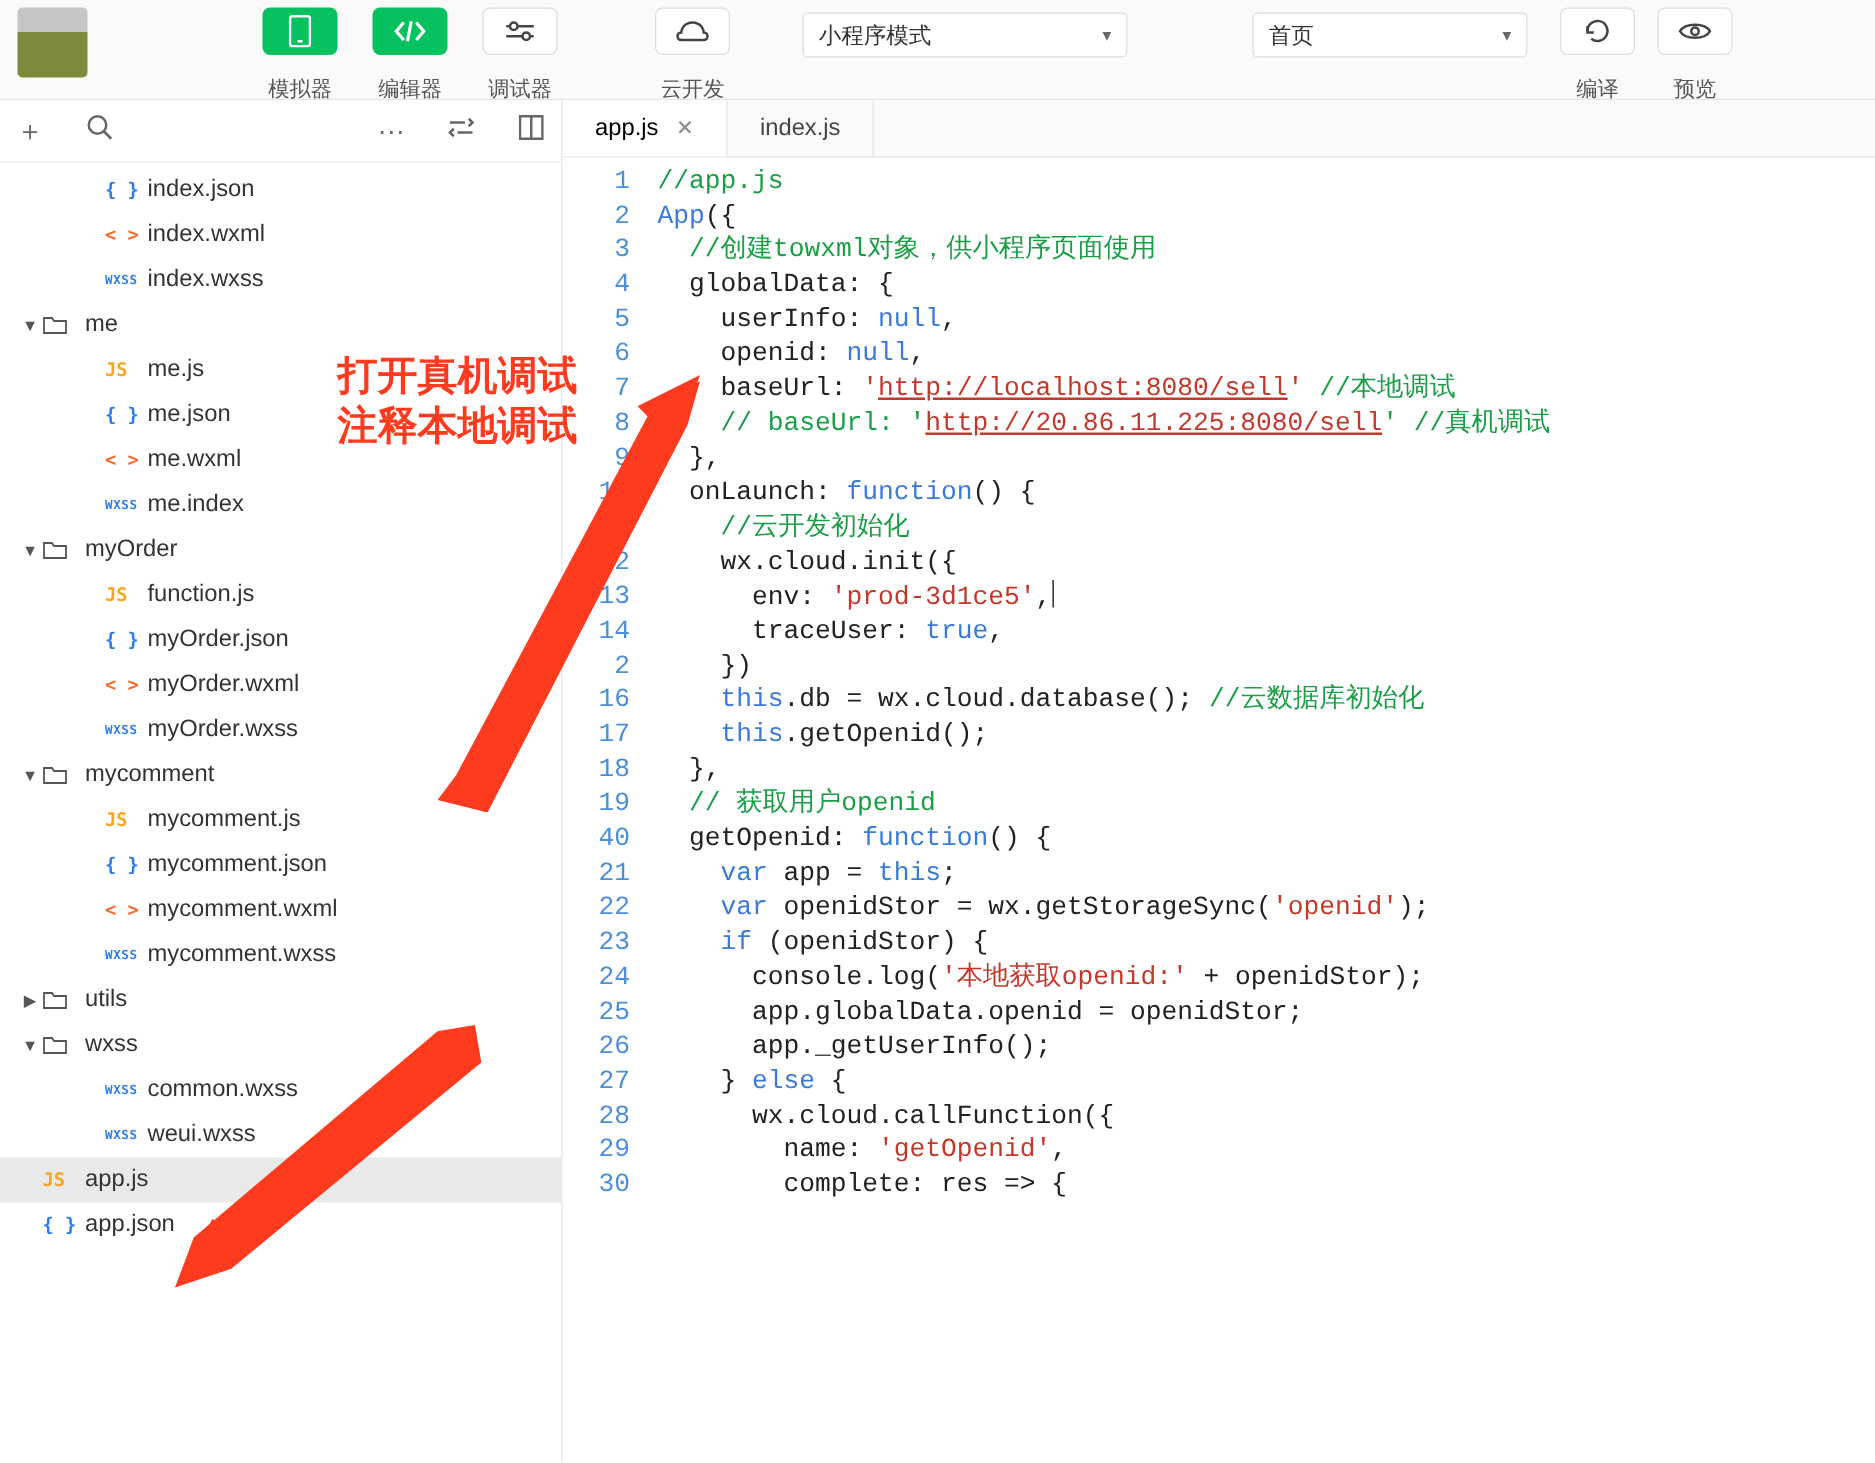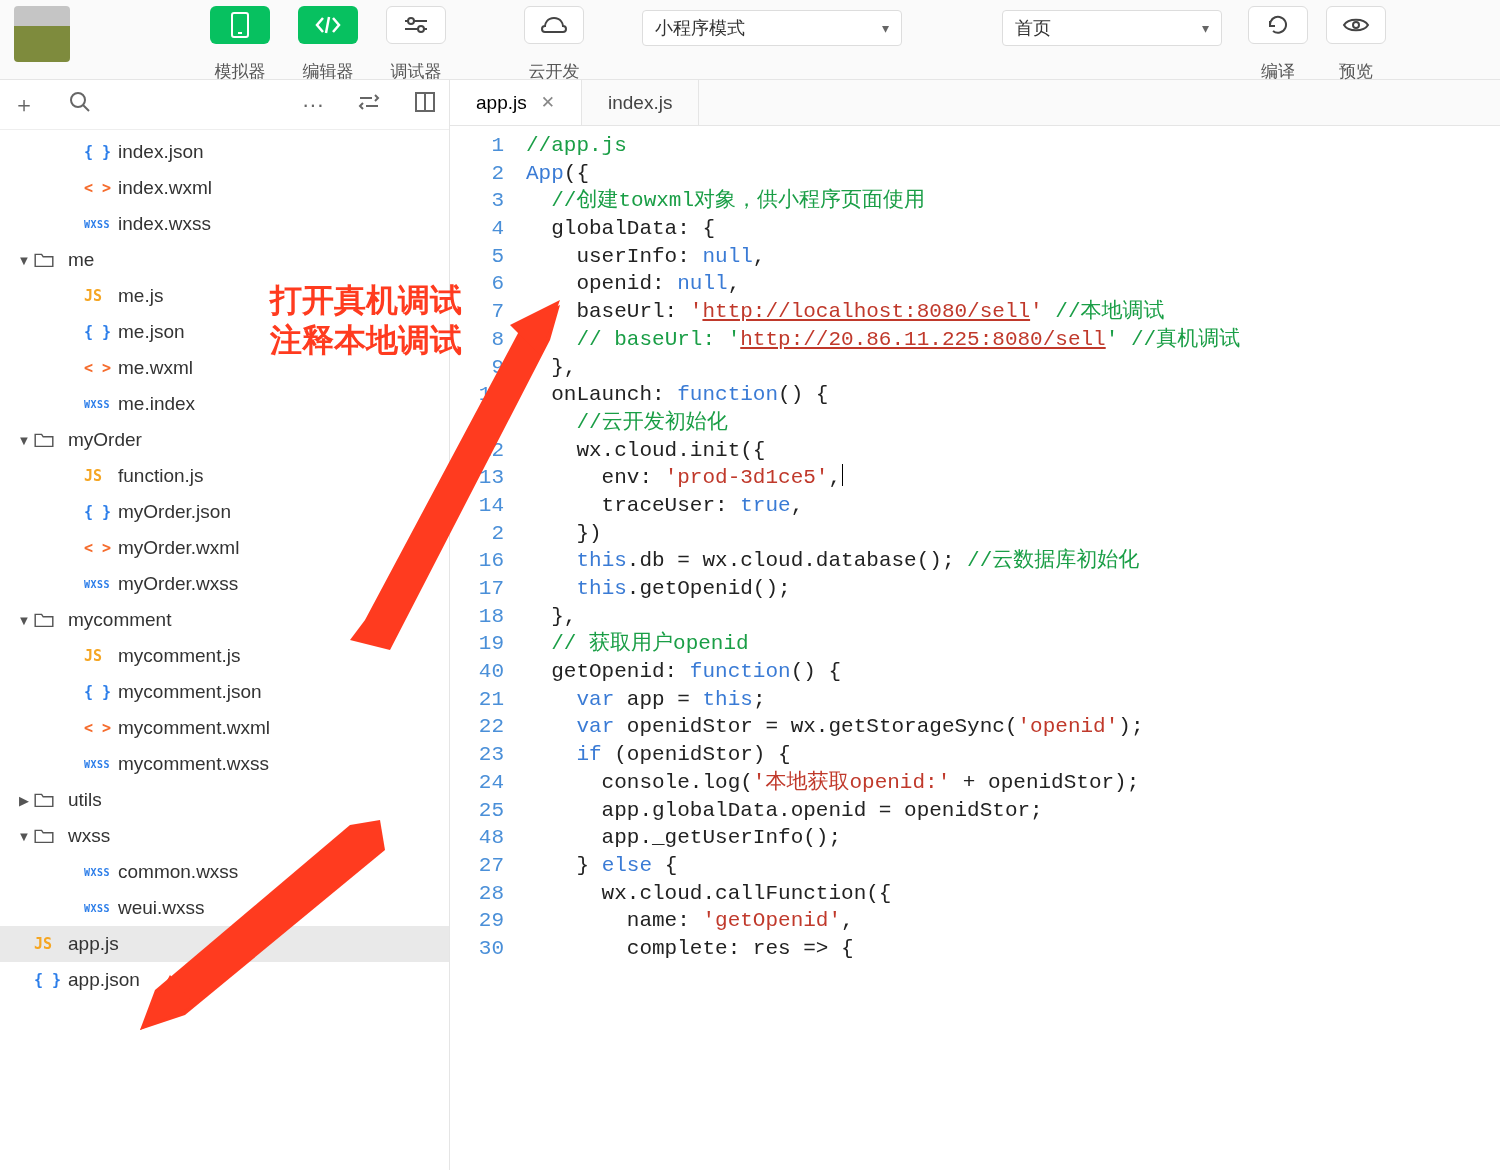--- a/index.html
+++ b/index.html
@@ -419,21 +419,21 @@
           <div>16</div>
           <div>17</div>
           <div>18</div>
           <div>19</div>
           <div>40</div>
           <div>21</div>
           <div>22</div>
           <div>23</div>
           <div>24</div>
           <div>25</div>
-          <div>48</div>
+          <div>26</div>
           <div>27</div>
           <div>28</div>
           <div>29</div>
           <div>30</div>
         </div>
       <div class="src" id="src"><div><span class="c-comment">//app.js</span></div><div><span class="c-fn">App</span><span>({</span></div><div><span>  </span><span class="c-comment">//创建towxml对象，供小程序页面使用</span></div><div><span>  globalData: {</span></div><div><span>    userInfo: </span><span class="c-kw">null</span><span>,</span></div><div><span>    openid: </span><span class="c-kw">null</span><span>,</span></div><div><span>    baseUrl: </span><span class="c-str">'</span><span class="c-url">http://localhost:8080/sell</span><span class="c-str">'</span><span> </span><span class="c-comment">//本地调试</span></div><div><span>    </span><span class="c-comment">// baseUrl: '</span><span class="c-url">http://20.86.11.225:8080/sell</span><span class="c-comment">' //真机调试</span></div><div><span>  },</span></div><div><span>  onLaunch: </span><span class="c-kw">function</span><span>() {</span></div><div><span>    </span><span class="c-comment">//云开发初始化</span></div><div><span>    wx.cloud.init({</span></div><div><span>      env: </span><span class="c-str">'prod-3d1ce5'</span><span class="cursor">,</span></div><div><span>      traceUser: </span><span class="c-kw">true</span><span>,</span></div><div><span>    })</span></div><div><span>    </span><span class="c-kw">this</span><span>.db = wx.cloud.database(); </span><span class="c-comment">//云数据库初始化</span></div><div><span>    </span><span class="c-kw">this</span><span>.getOpenid();</span></div><div><span>  },</span></div><div><span>  </span><span class="c-comment">// 获取用户openid</span></div><div><span>  getOpenid: </span><span class="c-kw">function</span><span>() {</span></div><div><span>    </span><span class="c-kw">var</span><span> app = </span><span class="c-kw">this</span><span>;</span></div><div><span>    </span><span class="c-kw">var</span><span> openidStor = wx.getStorageSync(</span><span class="c-str">'openid'</span><span>);</span></div><div><span>    </span><span class="c-kw">if</span><span> (openidStor) {</span></div><div><span>      console.log(</span><span class="c-str">'本地获取openid:'</span><span> + openidStor);</span></div><div><span>      app.globalData.openid = openidStor;</span></div><div><span>      app._getUserInfo();</span></div><div><span>    } </span><span class="c-kw">else</span><span> {</span></div><div><span>      wx.cloud.callFunction({</span></div><div><span>        name: </span><span class="c-str">'getOpenid'</span><span>,</span></div><div><span>        complete: res =&gt; {</span></div></div>
     </div>
   </div>
 </div>
 

